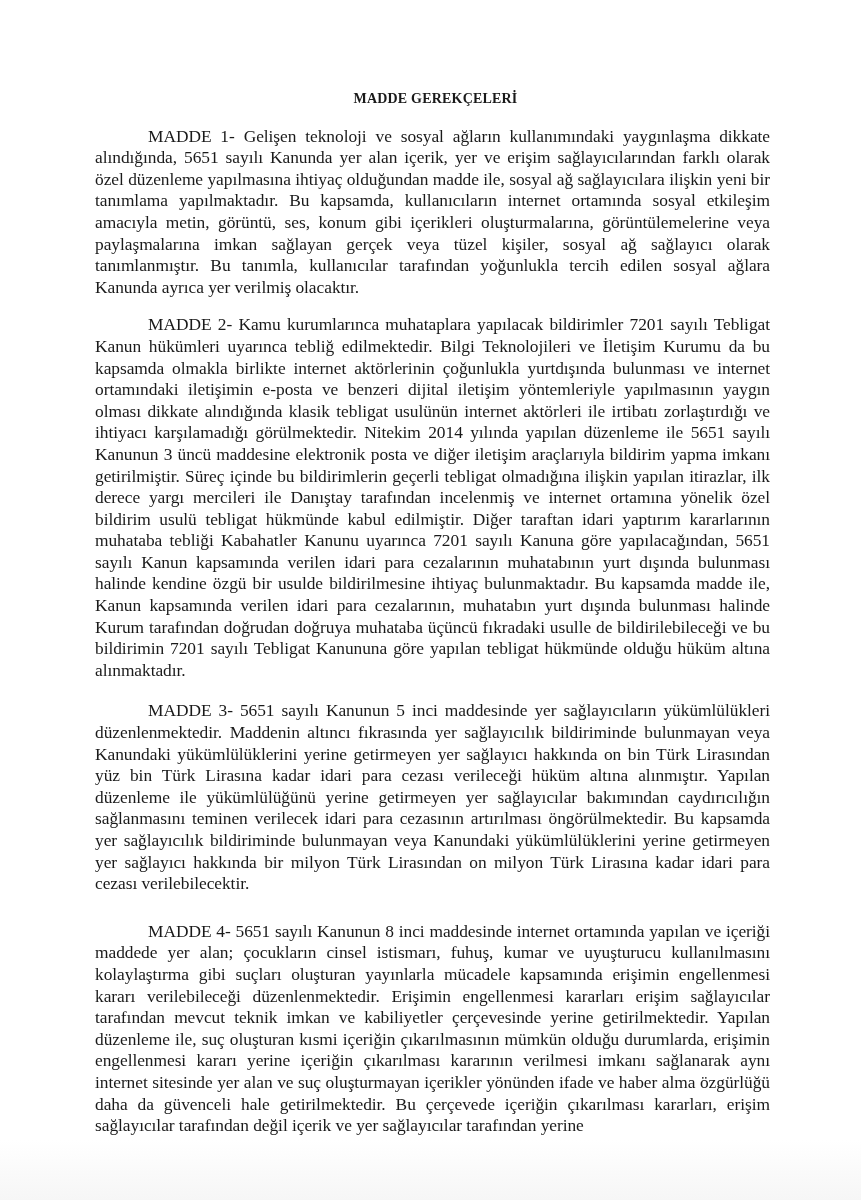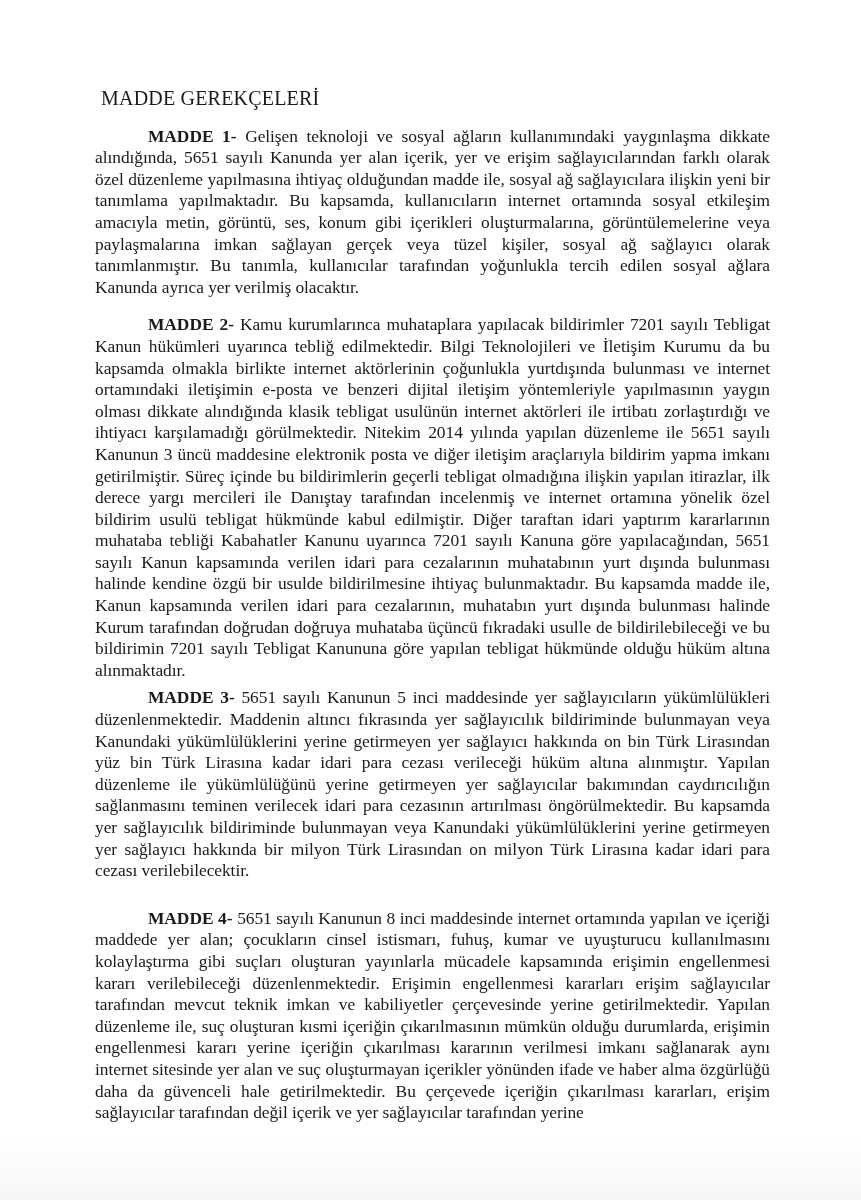--- a/index.html
+++ b/index.html
@@ -18,36 +18,37 @@
       position: absolute;
       left: 95px;
       top: 88px;
       width: 675px;
       font-family: "Liberation Serif", "DejaVu Serif", serif;
       color: #1a1a1a;
       font-size: 17.4px;
       line-height: 21.6px;
     }
     .title {
-      font-weight: normal;
-      font-size: 20px;
+      text-align: center;
+      font-weight: bold;
+      font-size: 14px;
       margin: 0 0 16px 0;
       letter-spacing: 0.2px;
       padding-left: 6px;
     }
     .para {
       text-align: justify;
       text-indent: 53px;
       margin: 0 0 16px 0;
       letter-spacing: -0.05px;
     }
     .para .head {
-      font-weight: bold;
+      font-weight: normal;
     }
-    .para.m2 { margin-bottom: 6px; }
+    .para.m2 { margin-bottom: 19px; }
     .para.m3 { margin-bottom: 26px; }
   </style>
 </head>
 <body>
 
 <div class="page">
   <div class="title">MADDE GEREKÇELERİ</div>
 
   <p class="para m1">
     <span class="head">MADDE 1-</span><span> Gelişen teknoloji ve sosyal ağların kullanımındaki yaygınlaşma dikkate alındığında, 5651 sayılı Kanunda yer alan içerik, yer ve erişim sağlayıcılarından farklı olarak özel düzenleme yapılmasına ihtiyaç olduğundan madde ile, sosyal ağ sağlayıcılara ilişkin yeni bir tanımlama yapılmaktadır. Bu kapsamda, kullanıcıların internet ortamında sosyal etkileşim amacıyla metin, görüntü, ses, konum gibi içerikleri oluşturmalarına, görüntülemelerine veya paylaşmalarına imkan sağlayan gerçek veya tüzel kişiler, sosyal ağ sağlayıcı olarak tanımlanmıştır. Bu tanımla, kullanıcılar tarafından yoğunlukla tercih edilen sosyal ağlara Kanunda ayrıca yer verilmiş olacaktır.</span>

